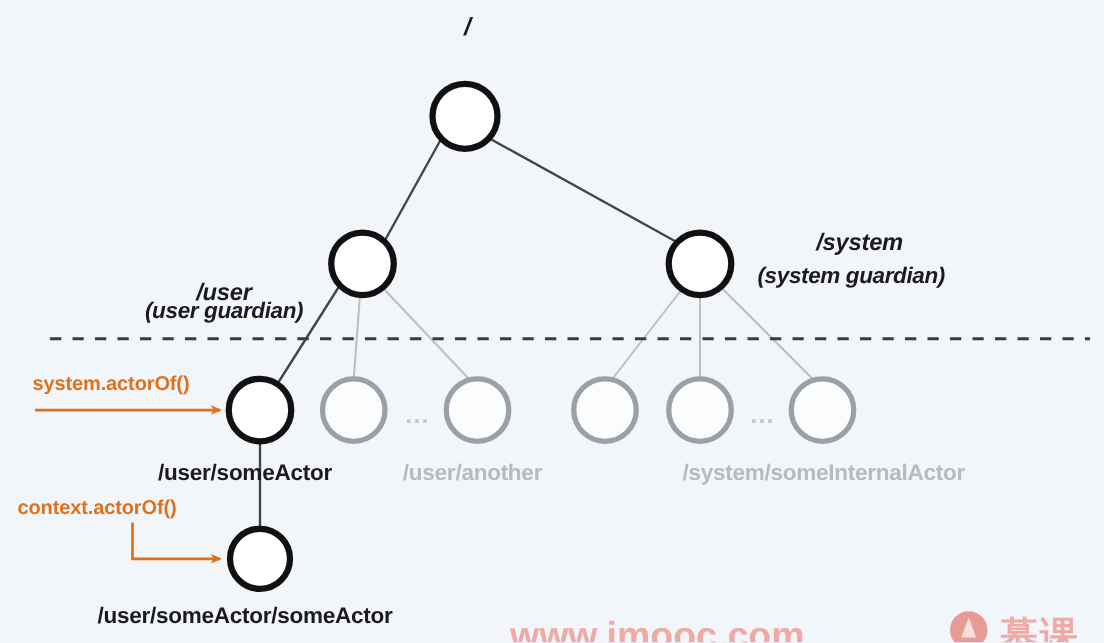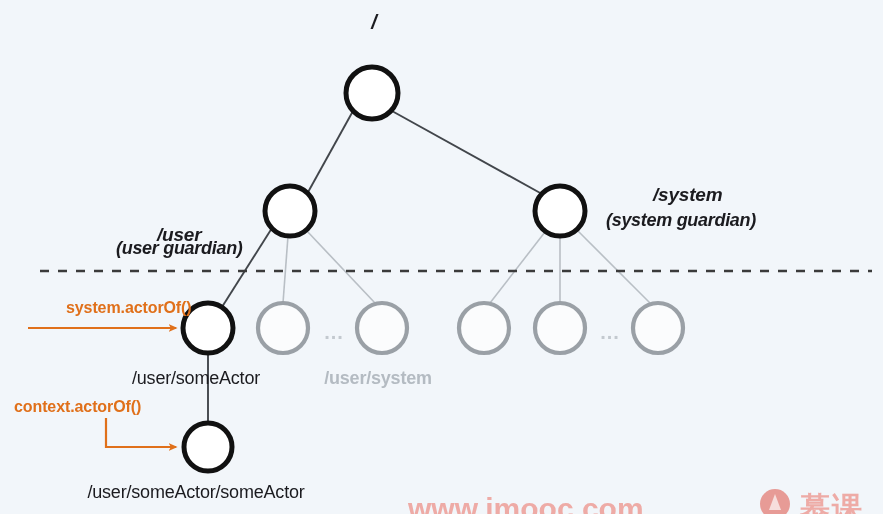--- a/index.html
+++ b/index.html
@@ -41,21 +41,21 @@
     font-style: italic;
     letter-spacing: -0.3px;
   }
   .lbl-root-slash {
     font-size: 20px;
     font-weight: bold;
     font-style: italic;
   }
   .lbl-node {
     font-size: 18px;
-    font-weight: normal;
+    font-weight: bold;
     letter-spacing: -0.2px;
     color: #1b1b1f;
   }
   .lbl-node.dim {
     color: #b4bbc2;
     font-weight: bold;
   }
   .lbl-api {
     font-size: 16px;
     font-weight: bold;
@@ -162,26 +162,27 @@
 
   <div class="lbl lbl-root-slash center" style="left:374px; top:11px;">/</div>
 
   <div class="lbl lbl-path" style="left:157px; top:184px;margin-top:40px;">/user</div>
   <div class="lbl lbl-guard" style="left:116px; top:210px;margin-top:28px;">(user guardian)</div>
 
   <div class="lbl lbl-path" style="left:653px; top:184px;">/system</div>
   <div class="lbl lbl-guard" style="left:606px; top:210px;">(system guardian)</div>
 
   <div class="lbl lbl-node center" style="left:196px; top:368px;">/user/someActor</div>
-  <div class="lbl lbl-node dim center" style="left:378px; top:368px;">/user/system</div>
+  <div class="lbl lbl-node dim center" style="left:378px; top:368px;">/user/another</div>
+  <div class="lbl lbl-node dim center" style="left:659px; top:368px;">/system/someInternalActor</div>
   <div class="lbl lbl-node center" style="left:196px; top:482px;">/user/someActor/someActor</div>
 
   <div class="ellipsis-dots center" style="left:334px; top:322px;">...</div>
   <div class="ellipsis-dots center" style="left:610px; top:322px;">...</div>
 
-  <div class="lbl lbl-api" style="left:26px; top:299px;margin-left:40px;">system.actorOf()</div>
+  <div class="lbl lbl-api" style="left:26px; top:299px;">system.actorOf()</div>
   <div class="lbl lbl-api" style="left:14px; top:398px;">context.actorOf()</div>
 
   <div class="wm-text" style="left:408px; top:492px;">www.imooc.com</div>
   <div class="wm-logo" style="left:760px; top:489px;"></div>
   <div class="wm-cn" style="left:800px; top:488px;">慕课网</div>
 
 </div>
 
 </body></html>

